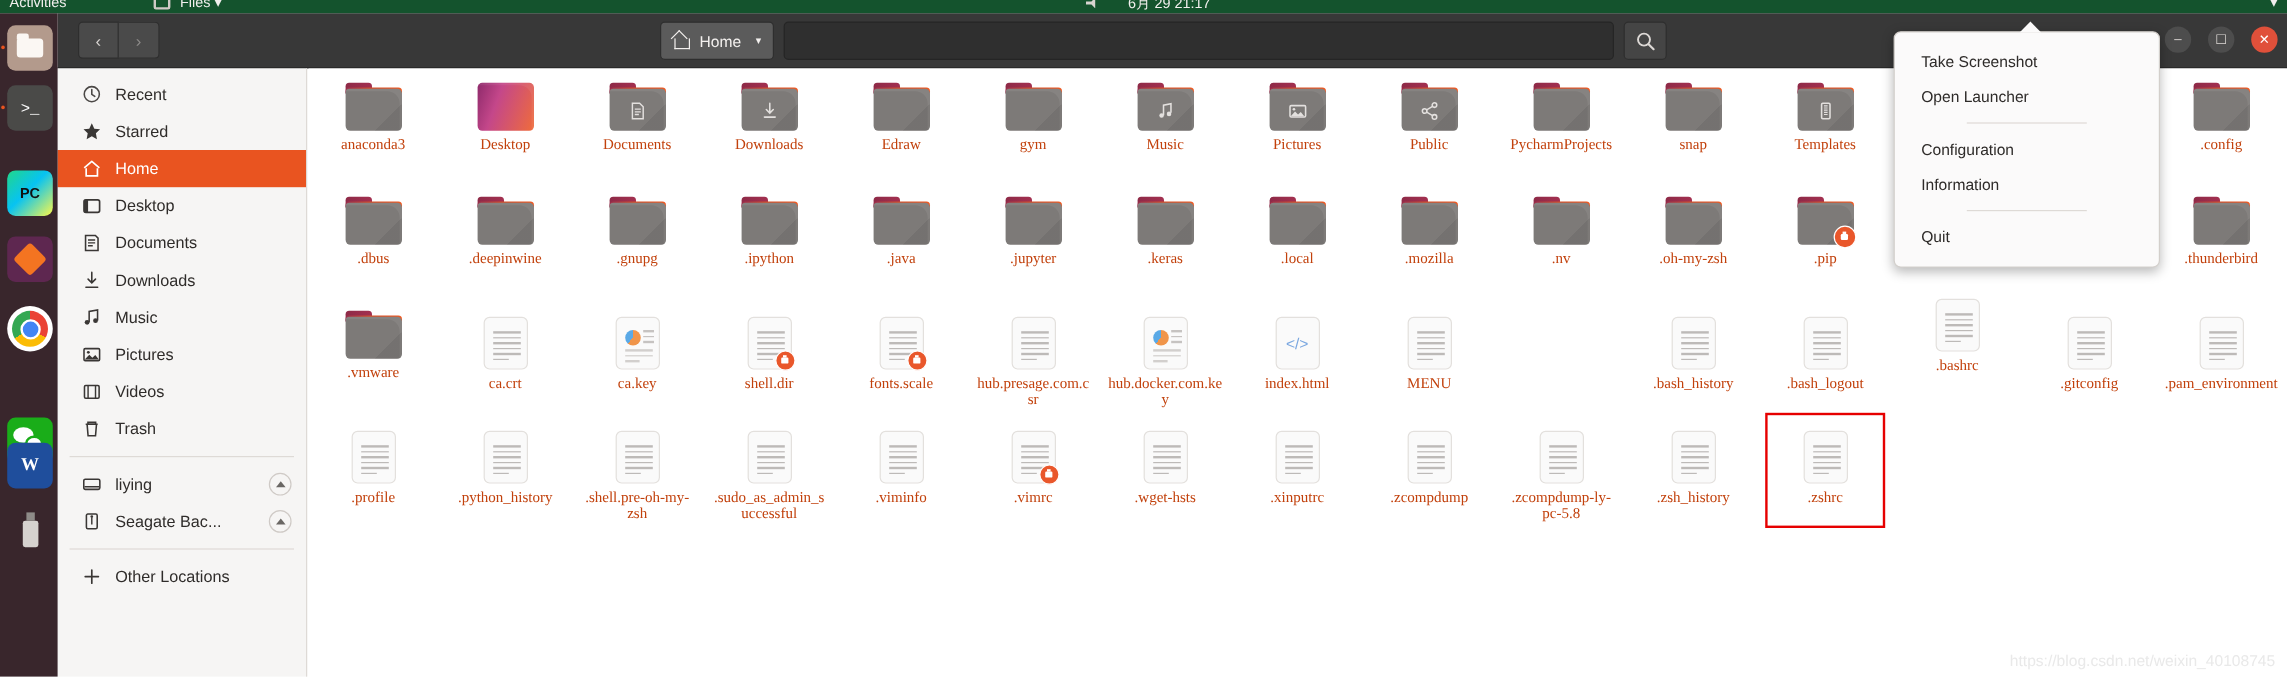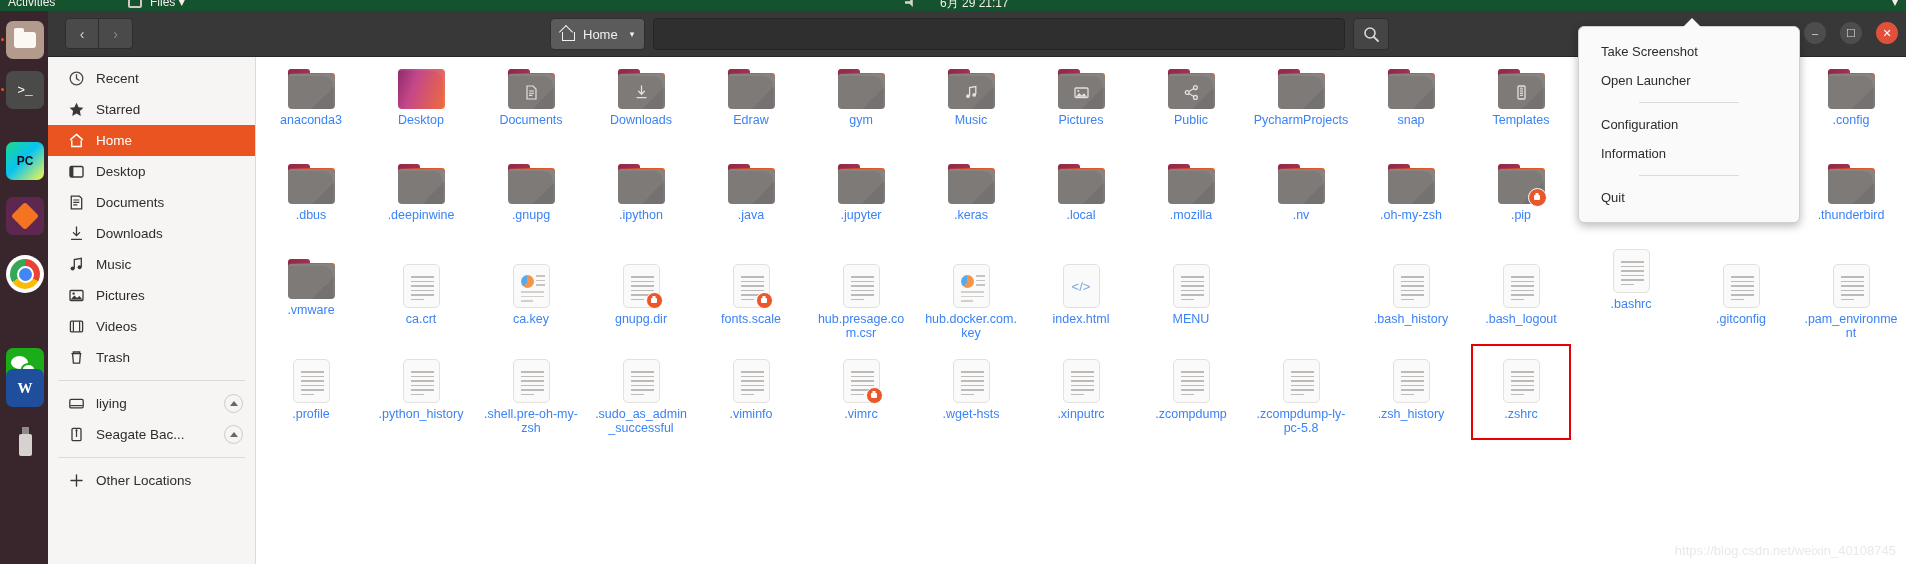--- a/index.html
+++ b/index.html
@@ -92,21 +92,21 @@
   .side-item .si-lbl { white-space:nowrap; }
   .side-sep { height:1px; background:#dedad6; margin:7px 10px; }
   .eject { position:absolute; right:12px; top:6px; width:19px;height:19px;border-radius:50%;
            border:1px solid #cfcac6; display:flex;align-items:center;justify-content:center; }
   .eject i { width:0;height:0;border-left:4px solid transparent;border-right:4px solid transparent;border-bottom:5px solid #6a6764; display:block;}
 
   
   .content { position:absolute; left:209px; top:46px; width:1649px; height:507px; background:#fff; overflow:hidden;}
   .grid { position:relative; width:100%; height:100%; }
   .cell { position:absolute; width:96px; text-align:center; }
-  .cell .lbl { margin-top:4px; font-size:12.5px; color:#3b82f6; line-height:14px; word-wrap:break-word; }
+  .cell .lbl { margin-top:4px; font-size:12.5px; color:#c2410c; line-height:14px; word-wrap:break-word;font-family:Liberation Serif, serif; }
   .cell.selected { outline:2px solid #e60000; }
 
   
   .fold { width:47px;height:40px; margin:0 auto; position:relative; }
   .fold .tab { position:absolute; left:0; top:0; width:22px; height:9px;
                background:linear-gradient(90deg,#8e2a47,#a33050); border-radius:3px 3px 0 0; }
   .fold .body { position:absolute; left:0; top:5px; width:47px; height:35px;
                background:#7d7a78; border-radius:3px 4px 4px 4px;
                box-shadow: inset -9px 9px 0 -7px rgba(255,255,255,.07); }
   .fold .rim { position:absolute; left:0; top:4px; width:47px; height:5px;
@@ -719,21 +719,21 @@
               <span class="lines">
                 <b></b>
                 <b></b>
                 <b></b>
                 <b></b>
                 <b></b>
                 <b></b>
               </span>
               <span class="lock"></span>
             </div>
-            <div class="lbl">gnupg.dir</div>
+            <div class="lbl">shell.dir</div>
           </div>
           <div class="cell" style="left: 446px; top: 202px;">
             <div class="doc">
               <span class="lines">
                 <b></b>
                 <b></b>
                 <b></b>
                 <b></b>
                 <b></b>
                 <b></b>

